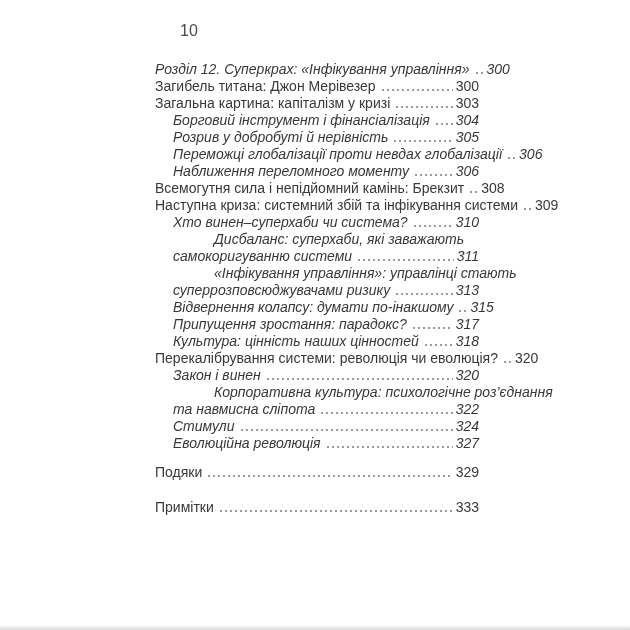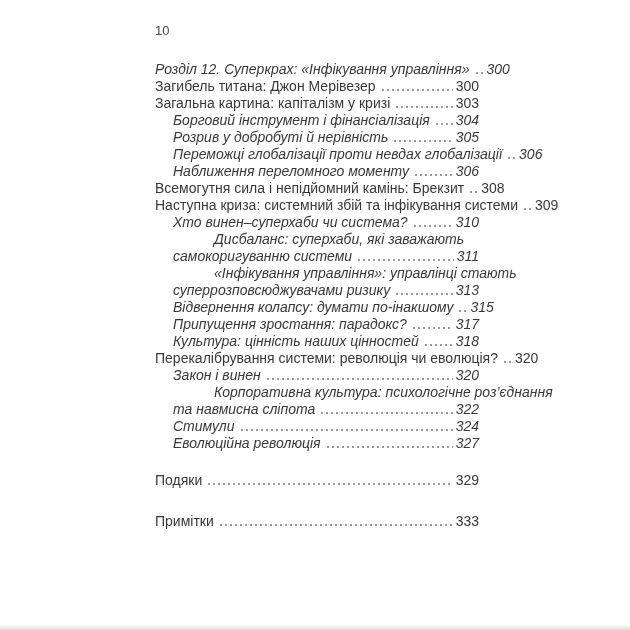--- a/index.html
+++ b/index.html
@@ -12,24 +12,25 @@
     color: #383838;
     overflow: hidden;
   }
   .content {
     position: absolute;
     left: 155px;
     top: 24px;
     width: 324px;
   }
   .folio {
-    font-size: 13px;
+    font-size: 16px;
     line-height: 14px;
     color: #4a4a4a;
     margin-bottom: 23px;
+    margin-left: 25px;
   }
   .toc { font-size: 14px; }
   .entry { line-height: 17px; }
   .entry.indent { padding-left: 18px; }
   .entry.italic { font-style: italic; }
   .row { display: flex; align-items: baseline; }
   .txt { white-space: nowrap; flex-shrink: 0; }
   .wrapline { white-space: nowrap; margin-left: 41px; }
   .leader {
     flex: 1;
@@ -189,28 +190,28 @@
             <span class="pg">324</span>
           </div>
         </div>
         <div class="entry indent italic">
           <div class="row">
             <span class="txt">Еволюційна революція</span>
             <span class="leader"></span>
             <span class="pg">327</span>
           </div>
         </div>
-        <div class="entry" style="margin-top: 20px;">
+        <div class="entry" style="margin-top: 12px;">
           <div class="row">
             <span class="txt">Подяки</span>
             <span class="leader"></span>
             <span class="pg">329</span>
           </div>
         </div>
-        <div class="entry" style="margin-top: 24px;">
+        <div class="entry" style="margin-top: 18px;">
           <div class="row">
             <span class="txt">Примітки</span>
             <span class="leader"></span>
             <span class="pg">333</span>
           </div>
         </div>
       </div>
   </div>
   <div class="bottom-edge"></div>
 </div>

